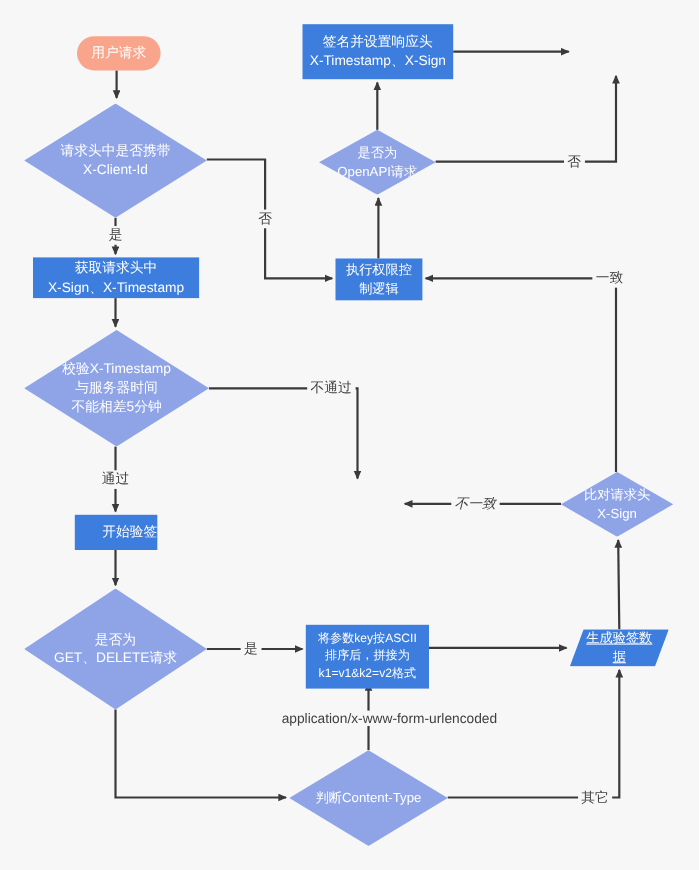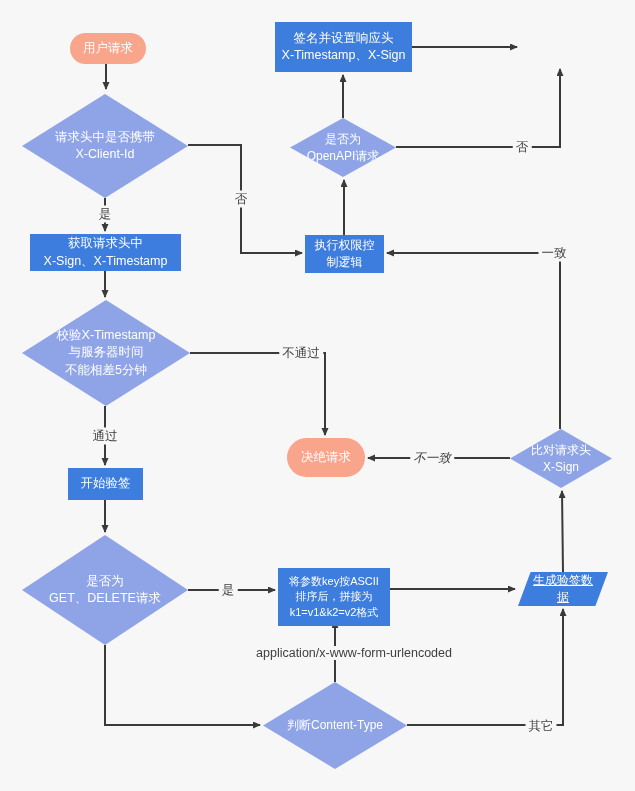--- a/index.html
+++ b/index.html
@@ -33,21 +33,21 @@
   #n-user        { left:70px;  top:33px;  width:76px;  height:31px; }
   #n-client      { left:22px;  top:94px;  width:166px; height:104px; }
   #n-signresp    { left:275px; top:22px;  width:137px; height:50px; }
   #n-respres     { left:520px; top:30px;  width:76px;  height:36px; }
   #n-openapi     { left:290px; top:118px; width:106px; height:59px; font-size:12px; }
   #n-perm        { left:305px; top:235px; width:79px;  height:38px; font-size:12px; }
   #n-getheaders  { left:30px;  top:234px; width:151px; height:37px;align-items:center; }
   #n-checkts     { left:22px;  top:300px; width:168px; height:106px; }
   #n-reject      { left:287px; top:438px; width:78px;  height:39px; }
   #n-compare     { left:510px; top:429px; width:102px; height:59px; font-size:12px; }
-  #n-startverify { left:68px;  top:468px; width:75px;  height:32px; }
+  #n-startverify { left:68px;  top:468px; width:75px;  height:32px;justify-content:flex-end; }
   #n-getdelete   { left:22px;  top:535px; width:166px; height:110px; }
   #n-sortparams  { left:278px; top:568px; width:112px; height:58px; font-size:11px; }
   #n-gensign     { left:518px; top:572px; width:90px;  height:34px; font-size:12px;text-decoration:underline; }
   #n-contenttype { left:263px; top:682px; width:144px; height:87px; font-size:12px; }
 
   
   .elabel {
     position:absolute;
     transform:translate(-50%,-50%);
     background: var(--bg, #f7f7f8);
@@ -122,23 +122,20 @@
   </div>
   <div class="node process" id="n-getheaders">
     <span class="lbl">获取请求头中
 X-Sign、X-Timestamp</span>
   </div>
   <div class="node decision" id="n-checkts">
     <span class="lbl">校验X-Timestamp
 与服务器时间
 不能相差5分钟</span>
   </div>
-  <div class="node terminator" id="n-reject">
-    <span class="lbl">决绝请求</span>
-  </div>
   <div class="node decision" id="n-compare">
     <span class="lbl">比对请求头
 X-Sign</span>
   </div>
   <div class="node process" id="n-startverify">
     <span class="lbl">开始验签</span>
   </div>
   <div class="node decision" id="n-getdelete">
     <span class="lbl">是否为
 GET、DELETE请求</span>

